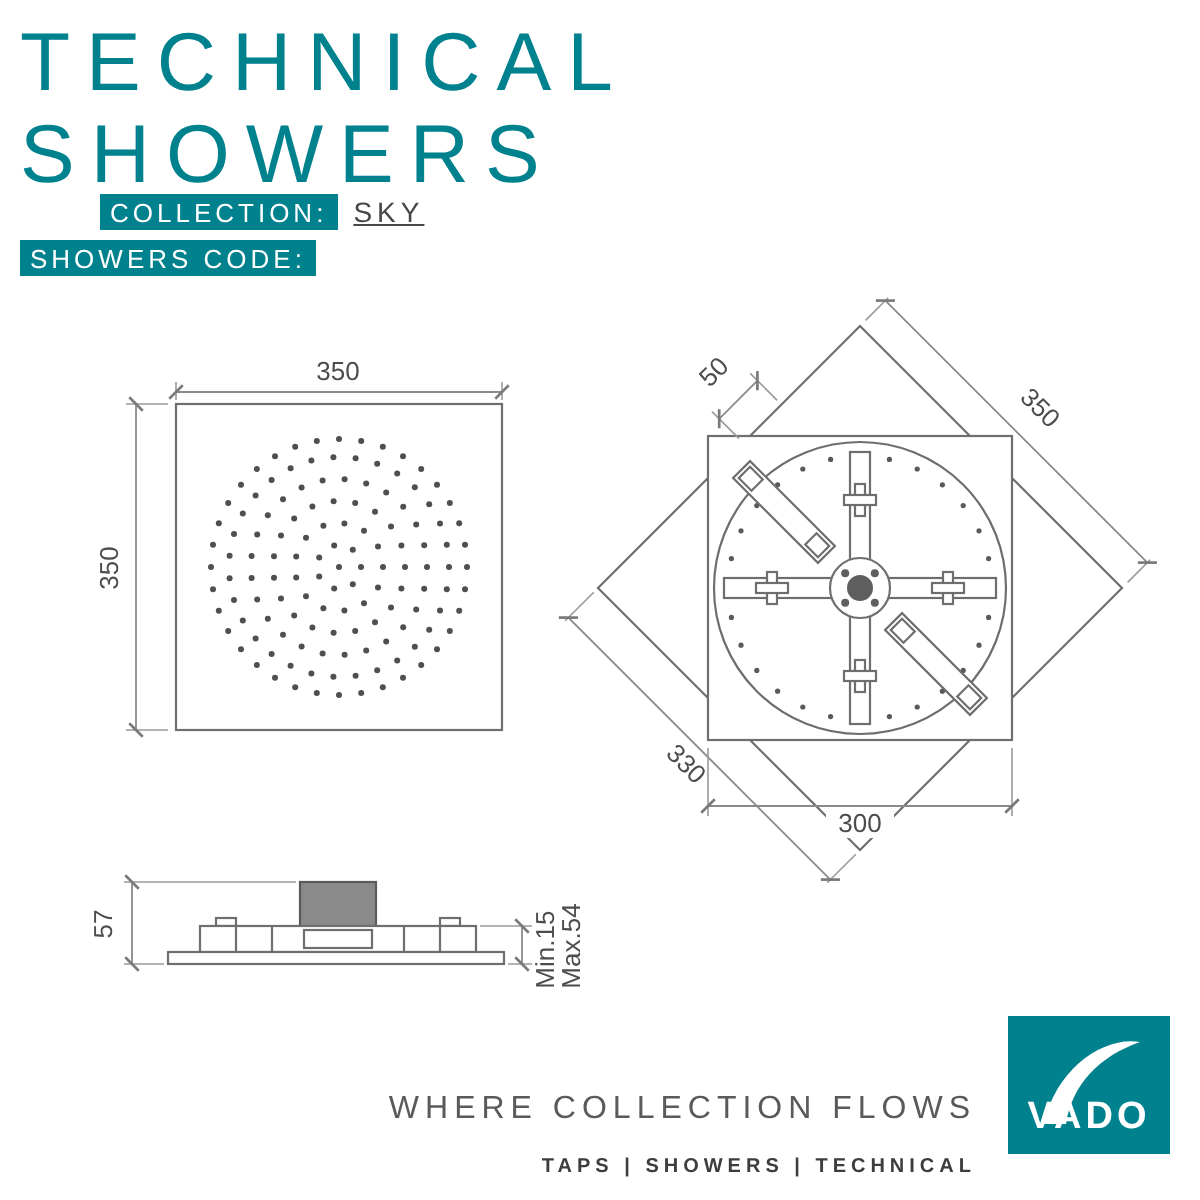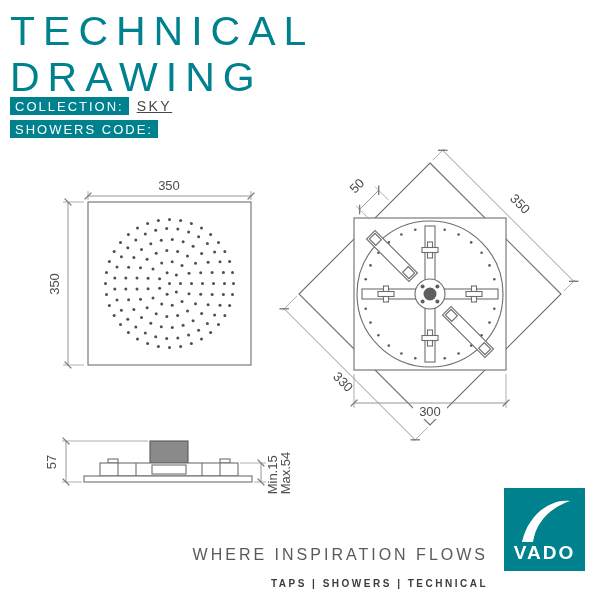--- a/index.html
+++ b/index.html
@@ -7,21 +7,21 @@
     position: relative; width: 600px; height: 600px; background: #fff;
     font-family: "Liberation Sans", sans-serif; color: var(--text-dark, #3d3d3d);
     overflow: hidden;
   }
   .title {
     position: absolute; left: 10px; top: 8px;
     color: var(--teal, #00818e);
     font-size: 41px; line-height: 46px; letter-spacing: 8px; font-weight: 400;
   }
   .meta-row { position: absolute; left: 10px; display: flex; align-items: center; gap: 8px; }
-  .meta-row.collection { top: 97px; }
+  .meta-row.collection { top: 97px; margin-left: 40px; }
   .meta-row.product { top: 120px; }
   .chip {
     background: var(--teal, #00818e); color: #fff;
     font-size: 13px; letter-spacing: 2px; padding: 2px 5px 1px 5px; white-space: nowrap;
   }
   .meta-value { color: #474747; font-size: 14px; letter-spacing: 2.5px; white-space: nowrap; text-decoration: underline; }
   .drawings { position: absolute; left: 0; top: 0; }
   .drawings text { font-family: "Liberation Sans", sans-serif; font-size: 13px; fill: #4d4d4d; }
   .fw { fill: #ffffff; stroke: var(--line, #6e6e6e); stroke-width: 1.1; }
   .ln { fill: none; stroke: var(--line, #6e6e6e); stroke-width: 1.1; }
@@ -29,37 +29,37 @@
   .ext { fill: none; stroke: #9a9a9a; stroke-width: 0.8; }
   .tagline {
     position: absolute; top: 546px; right: 112px;
     font-size: 16px; letter-spacing: 3px; color: #5a5a5a; white-space: nowrap;
   }
   .categories {
     position: absolute; top: 578px; right: 112px;
     font-size: 10px; font-weight: bold; letter-spacing: 2.5px; color: #3d3d3d; white-space: nowrap;
   }
   .logo {
-    position: absolute; top: 488px; right: 15px; width: 81px; height: 83px;
+    position: absolute; top: 508px; right: 15px; width: 81px; height: 69px;
     background: var(--teal, #00818e);
   }
   .logo-text {
     position: absolute; bottom: 7px; left: 0; width: 100%; text-align: center;
     color: #ffffff; font-size: 19px; font-weight: bold; letter-spacing: 2px;
   }
   .logo-swoosh { position: absolute; left: 8px; top: 4px; }
 </style>
 </head>
 <body>
 
 <div class="page">
 
   <div class="title">
     <div>TECHNICAL</div>
-    <div>DRAWING</div>
+    <div>SHOWERS</div>
   </div>
   <div class="meta-row collection">
     <span class="chip">COLLECTION:</span>
     <span class="meta-value">SKY</span>
   </div>
   <div class="meta-row product">
     <span class="chip">SHOWERS CODE:</span>
   </div>
 
   <svg class="drawings" width="600" height="600" viewBox="0 0 600 600">
@@ -307,21 +307,21 @@
 
       <path class="ext" d="M240 463 L266 463 M254 482 L266 482"></path>
       <line class="dim" x1="261" y1="463" x2="261" y2="482" marker-start="url(#tick)" marker-end="url(#tick)"></line>
       <text transform="translate(277 473) rotate(-90)" text-anchor="middle">
         <tspan>Min.15</tspan>
         <tspan x="0" dy="13">Max.54</tspan>
       </text>
     </g>
   </svg>
 
-  <div class="tagline">WHERE INSPIRATION FLOWS</div>
+  <div class="tagline">WHERE COLLECTION FLOWS</div>
   <div class="categories">TAPS | SHOWERS | TECHNICAL</div>
   <div class="logo">
     <svg class="logo-swoosh" width="65" height="52" viewBox="0 0 65 52">
       <path d="M10 50 C 16 22, 40 6, 58 9 C 38 16, 24 30, 21 50 Z" fill="#ffffff"></path>
     </svg>
     <div class="logo-text">VADO</div>
   </div>
 
 </div>
 

